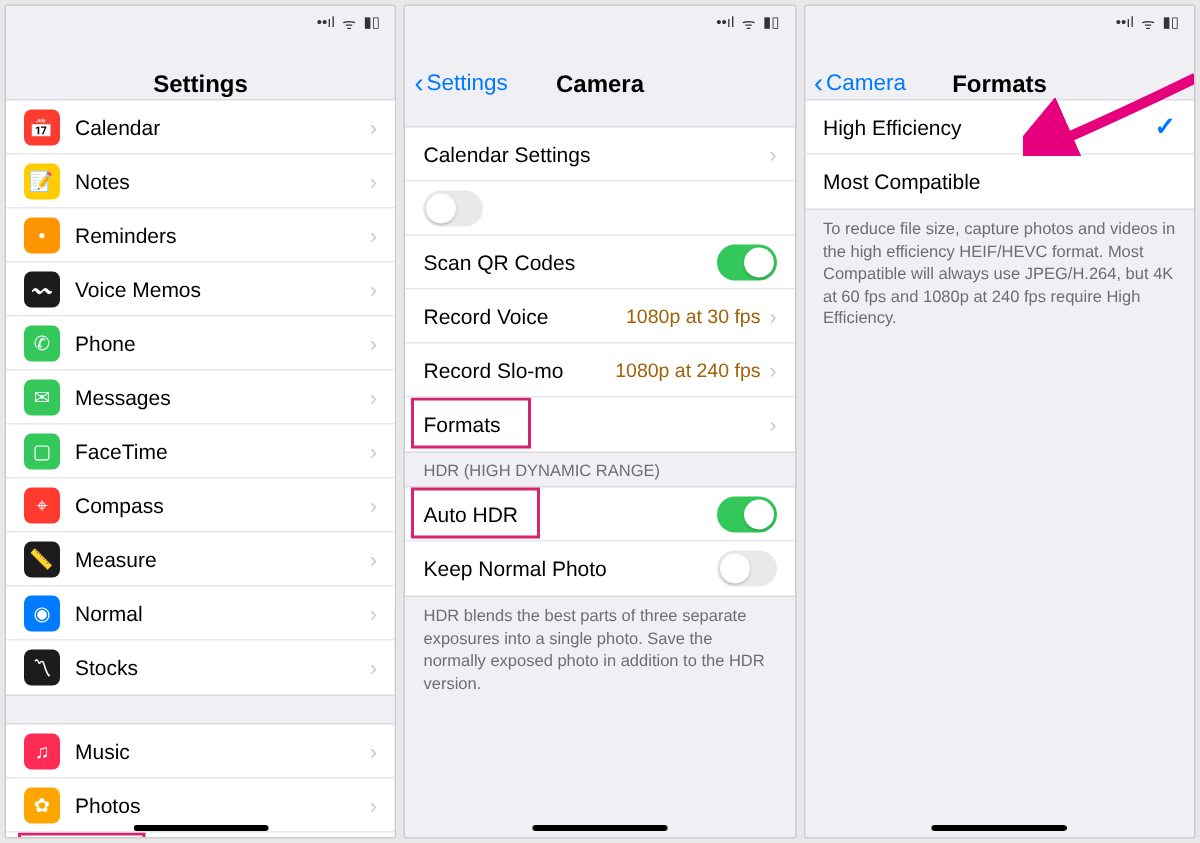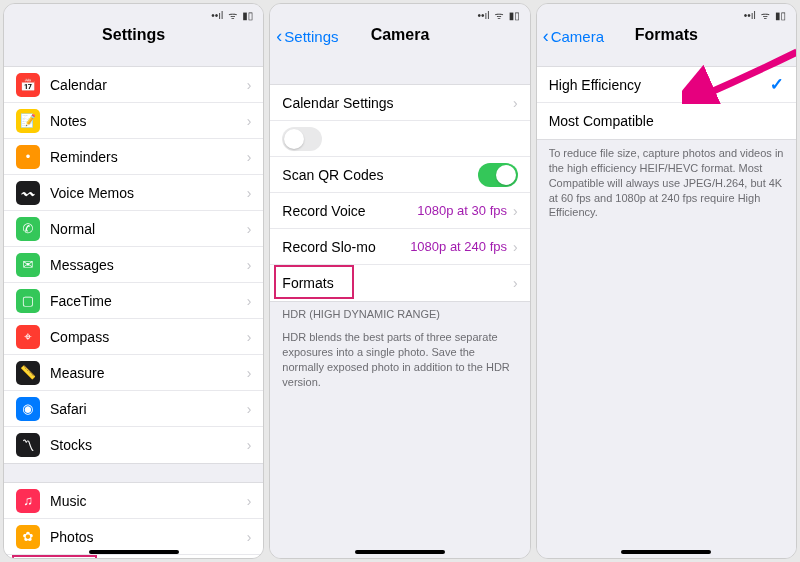--- a/index.html
+++ b/index.html
@@ -1,31 +1,31 @@
 <!DOCTYPE html>
 <html><head>
 <meta charset="utf-8">
 <style>
 *{box-sizing:border-box;margin:0;padding:0;font-family:-apple-system,Helvetica,Arial,sans-serif}
 body{background:#e8e8e8;width:800px;height:562px;overflow:hidden;display:flex;gap:5px;padding:3px}
-.pane{flex:1;background:#efeff4;border:1px solid #ccc;border-radius:12px;overflow:hidden;position:relative;display:flex;flex-direction:column}
+.pane{flex:1;background:#efeff4;border:1px solid #ccc;border-radius:2px;overflow:hidden;position:relative;display:flex;flex-direction:column}
 .statusbar{height:22px;display:flex;justify-content:flex-end;align-items:center;padding:0 10px;gap:5px;background:#efeff4}
 .sig,.wifi,.batt{font-size:10px;color:#333}
-.navbar{height:40px;display:flex;align-items:flex-start;justify-content:center;position:relative;background:#efeff4}
+.navbar{height:40px;display:flex;align-items:flex-end;justify-content:center;position:relative;background:#efeff4}
 .navtitle{font-size:16px;font-weight:600;color:#000}
 .backbtn{position:absolute;left:6px;display:flex;align-items:center;color:#007aff;font-size:15px;cursor:pointer}
 .backbtn .chv{font-size:18px;margin-right:2px}
 .content{flex:1;overflow-y:auto;background:#efeff4}
 .list{background:#fff;border-top:1px solid #dcdce0;border-bottom:1px solid #dcdce0}
 .row{display:flex;align-items:center;height:36px;padding:0 12px;border-bottom:1px solid #e8e8ec;font-size:14px;color:#000;position:relative}
 .row:last-child{border-bottom:none}
 .row .icn{width:24px;height:24px;border-radius:5px;margin-right:10px;display:flex;align-items:center;justify-content:center;color:#fff;font-size:13px;flex-shrink:0}
 .row .lbl{flex:1}
 .row .chev{color:#c7c7cc;font-size:14px}
-.row .val{color:#a21caf;font-size:13px;margin-right:6px}
+.row .val{color:#a16207;font-size:13px;margin-right:6px}
 .toggle{width:40px;height:24px;border-radius:12px;background:#e9e9ea;position:relative;flex-shrink:0}
 .toggle.on{background:#34c759}
 .toggle .knob{position:absolute;width:20px;height:20px;border-radius:50%;background:#fff;top:2px;left:2px;box-shadow:0 1px 2px rgba(0,0,0,.2)}
 .toggle.on .knob{left:18px}
 .sectlabel{font-size:11px;color:#6d6d72;padding:6px 12px 4px;text-transform:uppercase}
 .footnote{font-size:11px;color:#6d6d72;padding:6px 12px;line-height:1.35}
 .gap{height:18px}
 .chk{color:#007aff;font-size:17px;font-weight:bold}
 .hl{border:2px solid #d6246e;position:absolute;pointer-events:none}
 .homebar{position:absolute;bottom:4px;left:50%;transform:translateX(-50%);width:90px;height:4px;background:#000;border-radius:2px}
@@ -60,21 +60,21 @@
           <span class="lbl">Reminders</span>
           <span class="chev">›</span>
         </div>
         <div class="row">
           <div class="icn" style="background: rgb(28, 28, 30);">〰</div>
           <span class="lbl">Voice Memos</span>
           <span class="chev">›</span>
         </div>
         <div class="row">
           <div class="icn" style="background: rgb(52, 199, 89);">✆</div>
-          <span class="lbl">Normal</span>
+          <span class="lbl">Phone</span>
           <span class="chev">›</span>
         </div>
         <div class="row">
           <div class="icn" style="background: rgb(52, 199, 89);">✉</div>
           <span class="lbl">Messages</span>
           <span class="chev">›</span>
         </div>
         <div class="row">
           <div class="icn" style="background: rgb(52, 199, 89);">▢</div>
           <span class="lbl">FaceTime</span>
@@ -85,21 +85,21 @@
           <span class="lbl">Compass</span>
           <span class="chev">›</span>
         </div>
         <div class="row">
           <div class="icn" style="background: rgb(28, 28, 30);">📏</div>
           <span class="lbl">Measure</span>
           <span class="chev">›</span>
         </div>
         <div class="row">
           <div class="icn" style="background: rgb(0, 122, 255);">◉</div>
-          <span class="lbl">Safari</span>
+          <span class="lbl">Normal</span>
           <span class="chev">›</span>
         </div>
         <div class="row">
           <div class="icn" style="background: rgb(28, 28, 30);">〽</div>
           <span class="lbl">Stocks</span>
           <span class="chev">›</span>
         </div>
       </div>
     <div class="gap"></div>
     <div class="list" id="p1g2" style="position:relative">
@@ -161,20 +161,35 @@
           <span class="lbl">Record Slo-mo</span>
           <span class="val">1080p at 240 fps</span>
           <span class="chev">›</span>
         </div>
         <div class="row">
           <span class="lbl">Formats</span>
           <span class="chev">›</span>
         </div>
       </div>
     <div class="sectlabel">HDR (HIGH DYNAMIC RANGE)</div>
+    <div class="list" id="p2hdr" style="position:relative">
+      <div class="hl" style="left:4px;top:0;width:86px;height:34px"></div>
+    <div class="row">
+          <span class="lbl">Auto HDR</span>
+          <div class="toggle on">
+            <div class="knob"></div>
+          </div>
+        </div>
+        <div class="row">
+          <span class="lbl">Keep Normal Photo</span>
+          <div class="toggle">
+            <div class="knob"></div>
+          </div>
+        </div>
+      </div>
     <div class="footnote">HDR blends the best parts of three separate exposures into a single photo. Save the normally exposed photo in addition to the HDR version.</div>
   </div>
   <div class="homebar"></div>
 </div>
 
 <div class="pane">
   <div class="statusbar">
     <span class="sig">••ıl</span>
     <span class="wifi">ᯤ</span>
     <span class="batt">▮▯</span>

